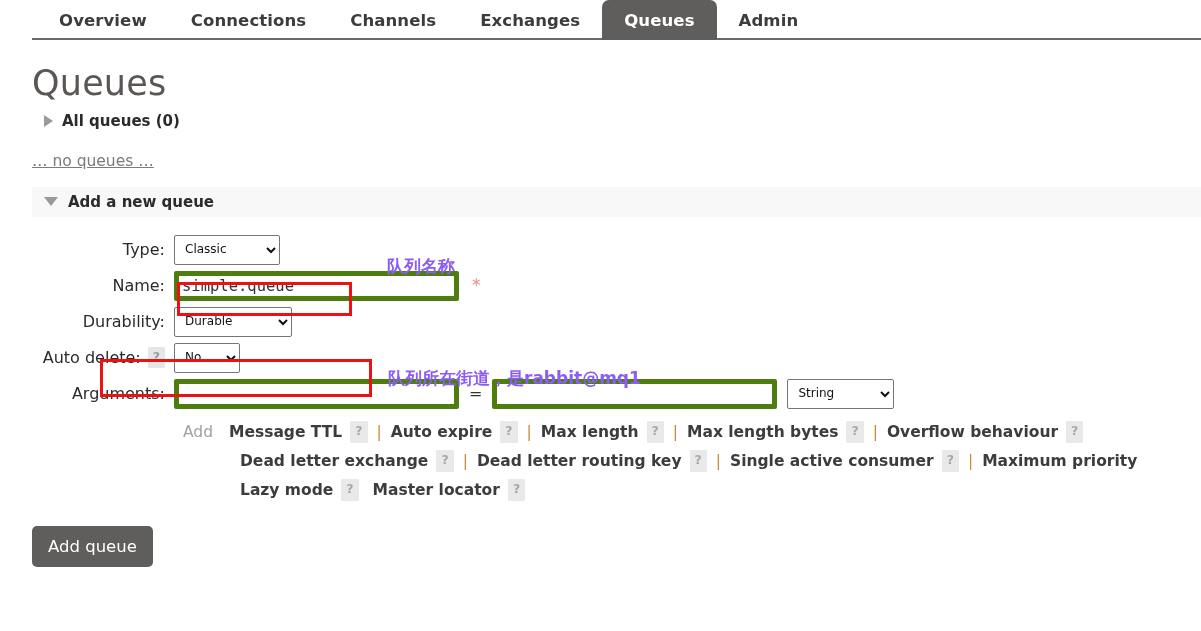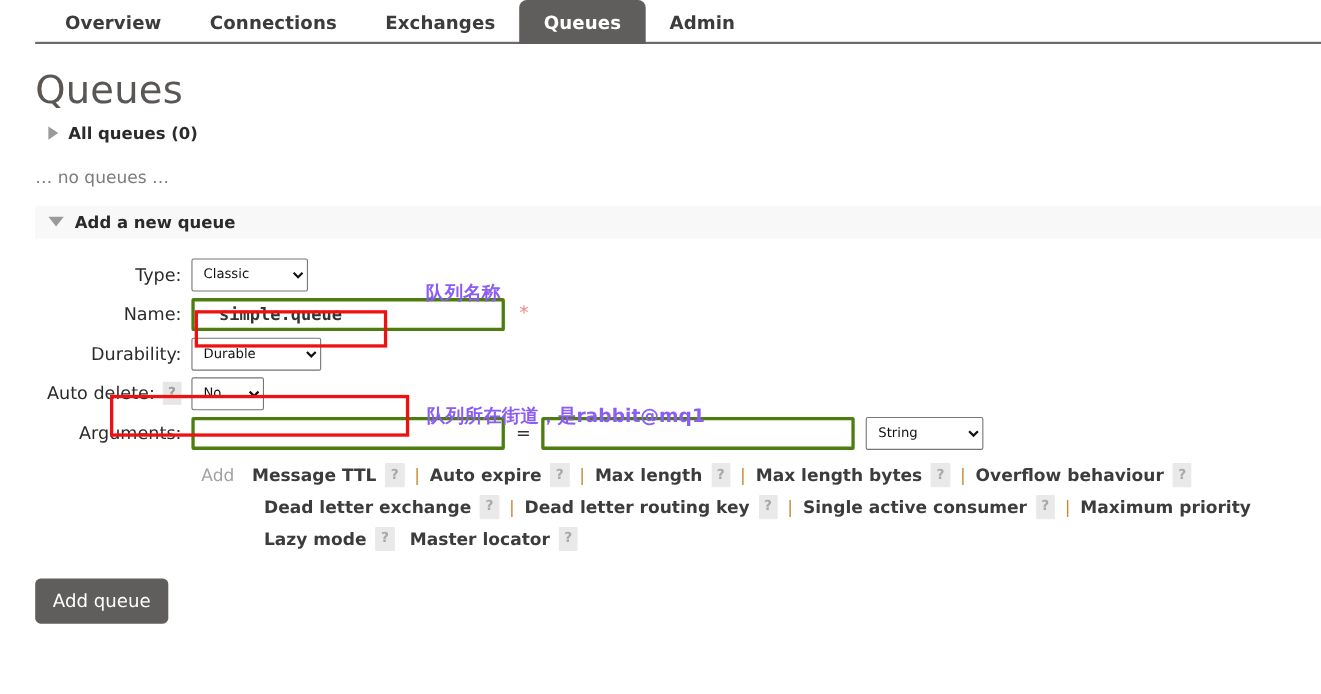--- a/index.html
+++ b/index.html
@@ -89,20 +89,21 @@
   .tri.down {
     border-left: 7px solid transparent;
     border-right: 7px solid transparent;
     border-top: 9px solid #9a9a9a;
   }
 
   .no-queues {
     margin: 22px 0 0 32px;
     font-size: 15.5px;
     color: #7b7b7b;
+    text-decoration: underline;
   }
 
   .addnew-bar {
     margin: 17px 0 0 32px;
     width: 1169px;
     height: 30px;
     background: #f8f8f8;
     display: flex;
     align-items: center;
     gap: 10px;
@@ -157,26 +158,25 @@
     padding: 3px 4px 4px 6px;
     height: 30px;
     box-sizing: border-box;
     cursor: pointer;
   }
   input.ctl {
     font-family: "DejaVu Sans Mono", "Liberation Mono", monospace;
     font-size: 15.5px;
     color: #333;
     background: #ffffff;
-    border: 3px solid #4d7c0f;
+    border: 5px solid #4d7c0f;
     border-radius: 2px;
     height: 30px;
-    padding: 2px 22px;
-    box-sizing: border-box;
-    font-weight: bold;
+    padding: 2px 3px;
+    box-sizing: border-box;
   }
   .req-star {
     color: #e98a8a;
     font-size: 17px;
     margin-left: 13px;
     line-height: 1;
   }
   .eq {
     margin: 0 10px;
     font-size: 16px;
@@ -258,20 +258,21 @@
     cursor: pointer;
   }
 </style>
 </head>
 <body>
 
 <div class="navbar">
   <div class="tabs">
     <div class="tab">Overview</div>
     <div class="tab">Connections</div>
+    <div class="tab">Channels</div>
     <div class="tab">Exchanges</div>
     <div class="tab active">Queues</div>
     <div class="tab">Admin</div>
   </div>
   <div class="navbar-rule"></div>
 </div>
 
 <h1 class="page-title">Queues</h1>
 
 <div class="section-row">

